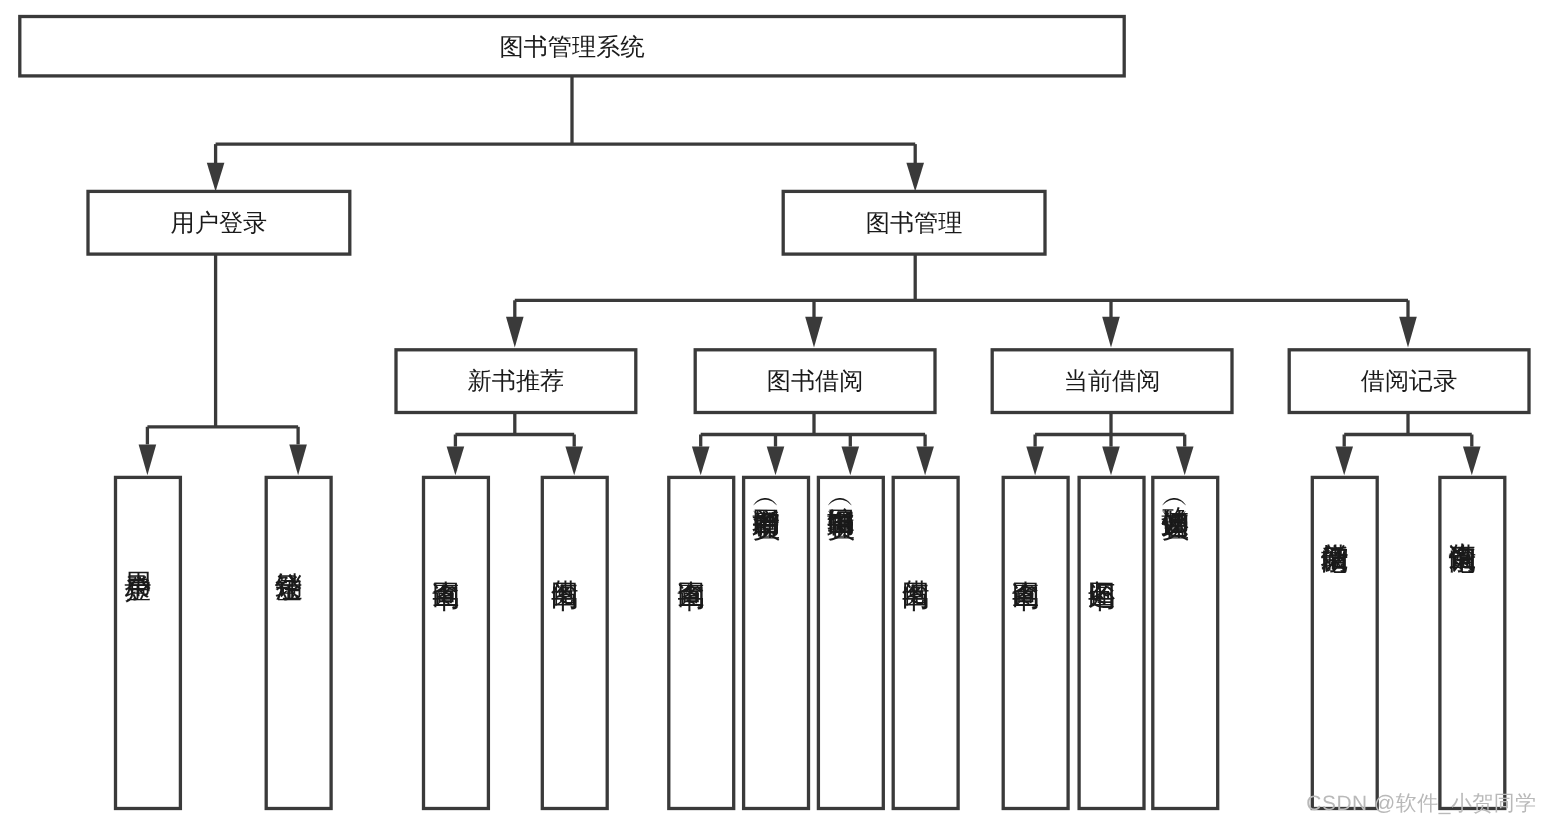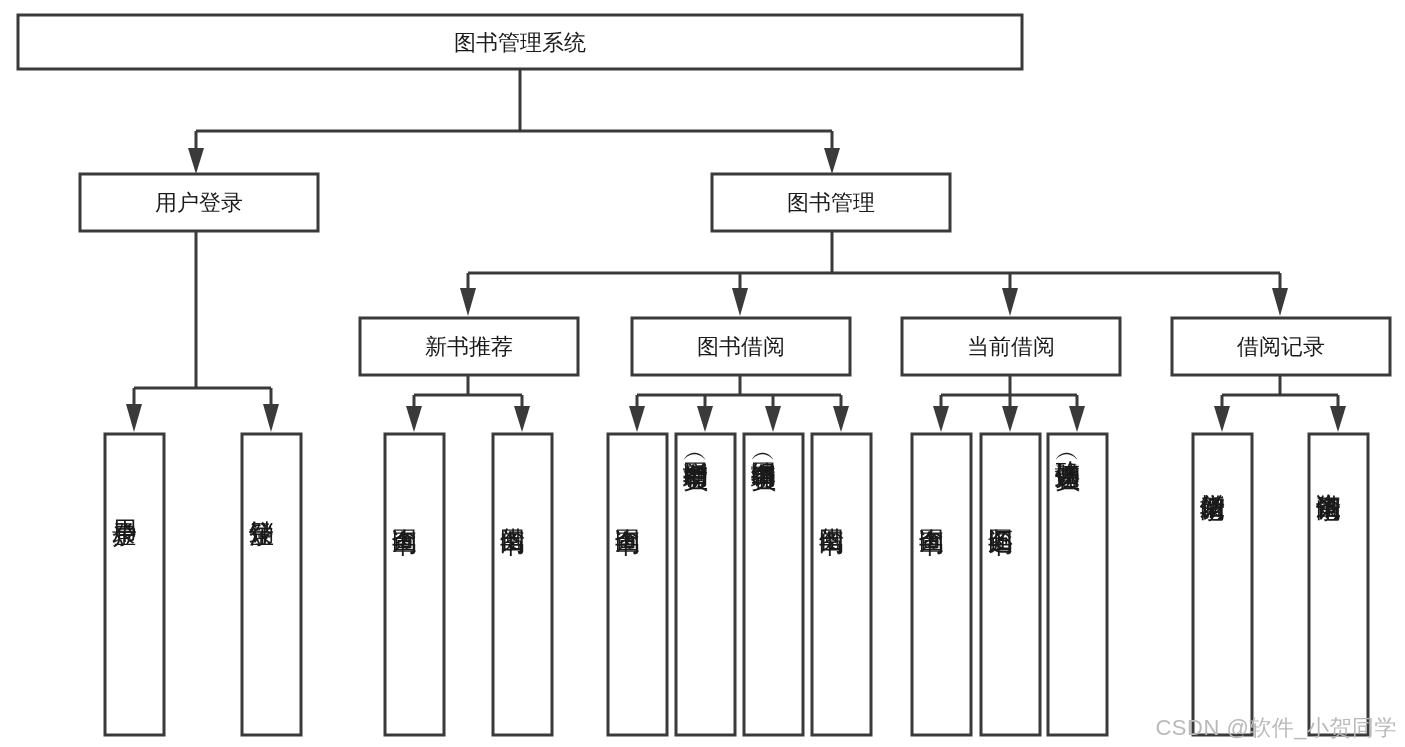--- a/index.html
+++ b/index.html
@@ -57,21 +57,21 @@
     text-orientation: upright;
     white-space: nowrap;
     letter-spacing: 1px;
     pointer-events: none;
   }
   .watermark {
     position: absolute;
     right: 8px;
     bottom: 4px;
     font-family: "Liberation Sans", "DejaVu Sans", sans-serif;
-    font-size: 22px;
+    font-size: 19px;
     color: #b9b9b9;
     white-space: nowrap;
     letter-spacing: 0.5px;
   }
 </style>
 </head>
 <body>
 
 <div id="diagram-root">
 

